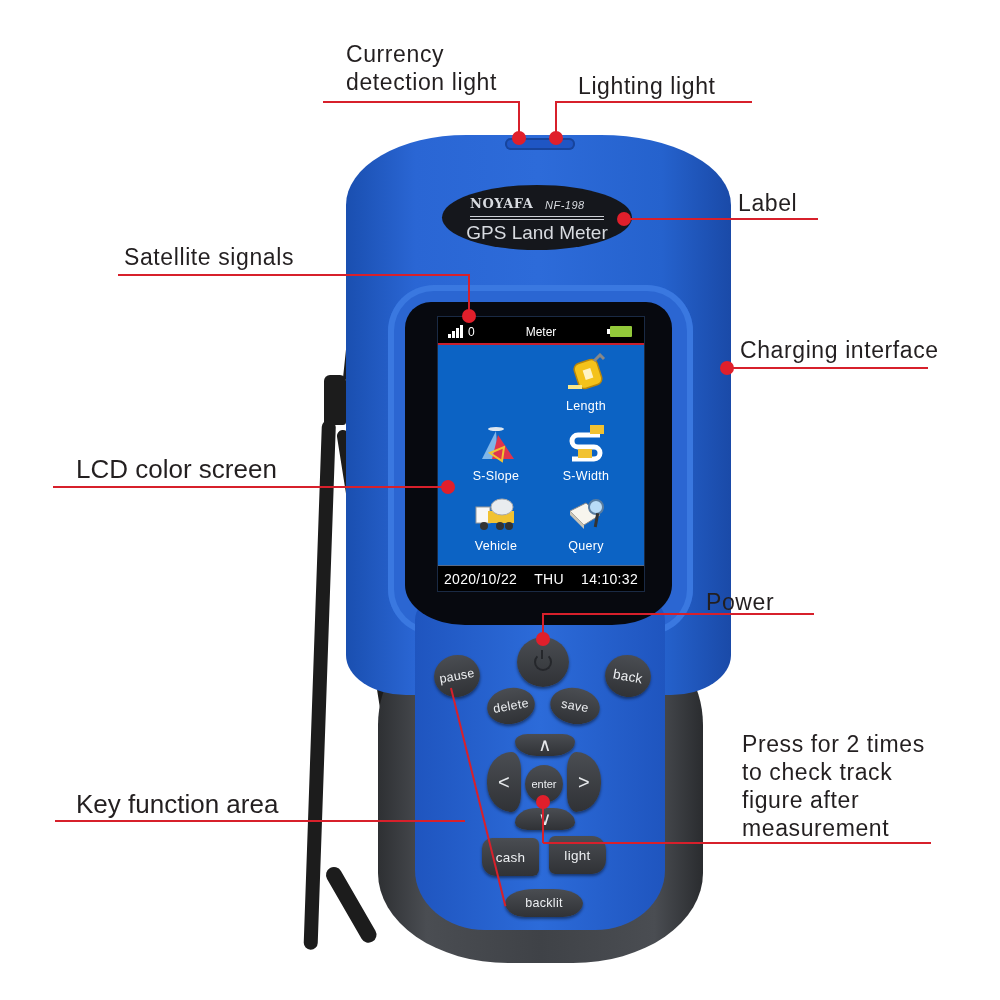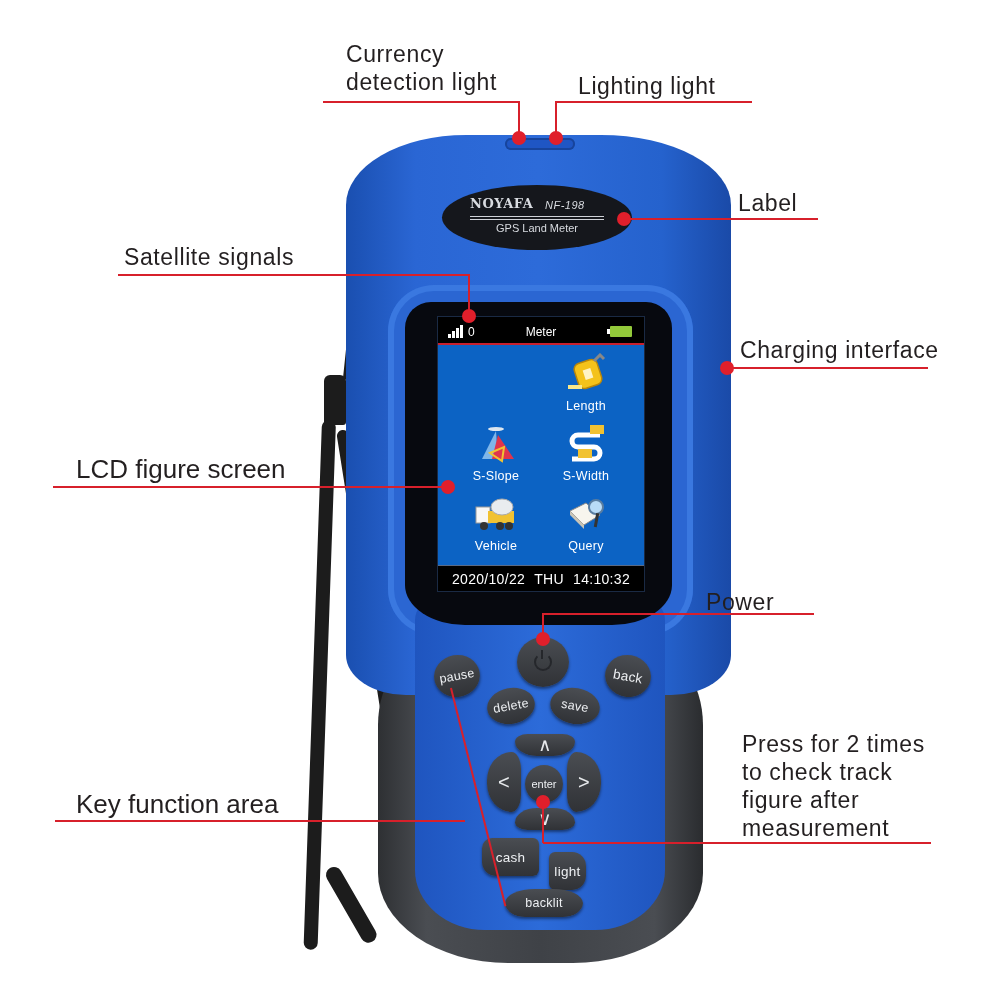--- a/index.html
+++ b/index.html
@@ -59,32 +59,32 @@
 
   .tile { position: absolute; width: 90px; text-align: center; }
   .tile-icon { width: 44px; height: 42px; margin: 0 auto; position: relative; }
   .tile-label { font-size: 12.5px; color: #fff; margin-top: 4px; letter-spacing: 0.3px; }
 
   .pager { position: absolute; left: 0; right: 0; top: 243px; text-align: center; }
   .pager i { display: inline-block; width: 4px; height: 4px; border-radius: 50%; margin: 0 3px; }
   .datebar {
     position: absolute; left: 0; bottom: 0; width: 100%; height: 26px; background: #000;
     color: #fff; font-size: 14px; display: flex; justify-content: space-between; align-items: center;
-    padding: 0 14px; letter-spacing: 0.3px; border-top: 1px solid #5a6a85;
+    padding: 0 6px; letter-spacing: 0.3px; border-top: 1px solid #5a6a85;
   }
 
   
   .badge {
     position: absolute; left: 442px; top: 185px; width: 190px; height: 65px;
     background: #15171c; border-radius: 50%; color: #d8dbe0; text-align: center;
   }
   .badge-brand { position: absolute; left: 28px; top: 11px; font-family: "DejaVu Serif", serif; font-weight: bold; font-size: 13px; letter-spacing: 0.5px; }
   .badge-model { position: absolute; left: 103px; top: 14px; font-size: 11px; font-style: italic; letter-spacing: 0.5px; }
   .badge-rule { position: absolute; left: 28px; width: 134px; height: 1px; background: #cfd2d7; }
-  .badge-sub { position: absolute; left: 0; right: 0; top: 37px; font-size: 11px; }
+  .badge-sub { position: absolute; left: 0; right: 0; top: 37px; font-size: 19px; }
 
   
   .top-ridge { position: absolute; left: 505px; top: 138px; width: 70px; height: 12px; background: #1f56c4; border-radius: 6px; box-shadow: inset 0 0 0 2px #17449c; }
 
   
   .key {
     position: absolute; background: linear-gradient(#4a4d52, #303236);
     color: #eef0f3; font-size: 12.5px; text-align: center; display: flex; align-items: center; justify-content: center;
     box-shadow: 0 2px 3px rgba(0,0,0,0.45); cursor: pointer; letter-spacing: 0.3px;
   }
@@ -227,21 +227,21 @@
   <div class="key" style="left:567px;top:752px;width:34px;height:60px;border-radius:10px 26px 26px 10px / 18px 30px 30px 18px;">
     <span class="arrow">&gt;</span>
   </div>
   <div class="key" style="left:515px;top:808px;width:60px;height:22px;border-radius:28px 28px 16px 16px / 18px 18px 10px 10px;">
     <span class="arrow" style="font-size:18px;">∨</span>
   </div>
 
   <div class="key" style="left:482px;top:838px;width:57px;height:38px;border-radius:10px 6px 6px 14px;">
     <span style="font-size:13.5px;">cash</span>
   </div>
-  <div class="key" style="left:549px;top:836px;width:37px;height:38px;border-radius:6px 14px 14px 6px;margin-top:16px;">
+  <div class="key" style="left:549px;top:836px;width:57px;height:38px;border-radius:6px 14px 14px 6px;">
     <span style="font-size:13.5px;">light</span>
   </div>
   <div class="key" style="left:505px;top:889px;width:78px;height:28px;border-radius:30px 30px 20px 20px / 14px 14px 14px 14px;">
     <span>backlit</span>
   </div>
 </div>
 
 <span class="callout-text" style="left:346px;top:40px;">Currency</span>
 <span class="callout-text" style="left:346px;top:68px;">detection light</span>
 <div class="rline" style="left:323px;top:101px;width:195px;height:2px;"></div>
@@ -259,21 +259,21 @@
 
 <span class="callout-text" style="left:124px;top:243px;">Satellite signals</span>
 <div class="rline" style="left:118px;top:274px;width:352px;height:2px;"></div>
 <div class="rline" style="left:468px;top:274px;width:2px;height:40px;"></div>
 <div class="rdot" style="left:462px;top:309px;"></div>
 
 <span class="callout-text" style="left:740px;top:336px;">Charging interface</span>
 <div class="rline" style="left:726px;top:367px;width:202px;height:2px;"></div>
 <div class="rdot" style="left:720px;top:361px;"></div>
 
-<span class="callout-text big" style="left:76px;top:455px;">LCD figure screen</span>
+<span class="callout-text big" style="left:76px;top:455px;">LCD color screen</span>
 <div class="rline" style="left:53px;top:486px;width:396px;height:2px;"></div>
 <div class="rdot" style="left:441px;top:480px;"></div>
 
 <span class="callout-text" style="left:706px;top:588px;">Power</span>
 <div class="rline" style="left:543px;top:613px;width:271px;height:2px;"></div>
 <div class="rline" style="left:542px;top:613px;width:2px;height:24px;"></div>
 <div class="rdot" style="left:536px;top:632px;"></div>
 
 <span class="callout-text" style="left:742px;top:730px;">Press for 2 times</span>
 <span class="callout-text" style="left:742px;top:758px;">to check track</span>

